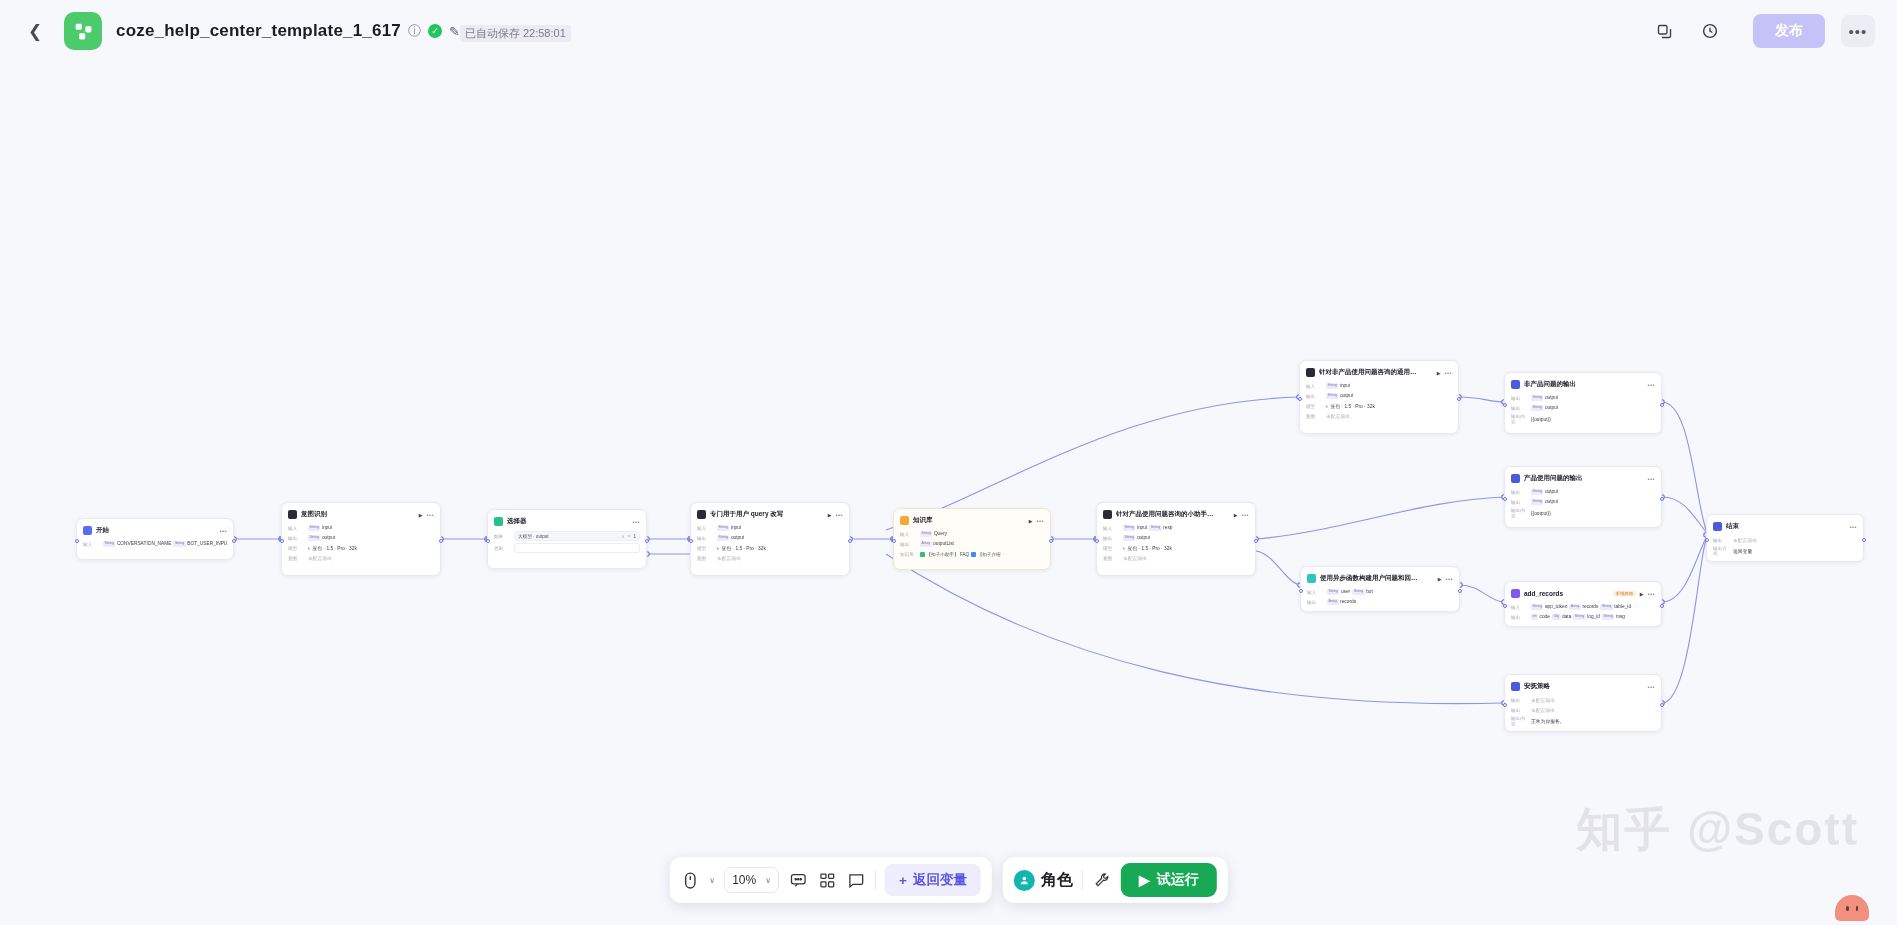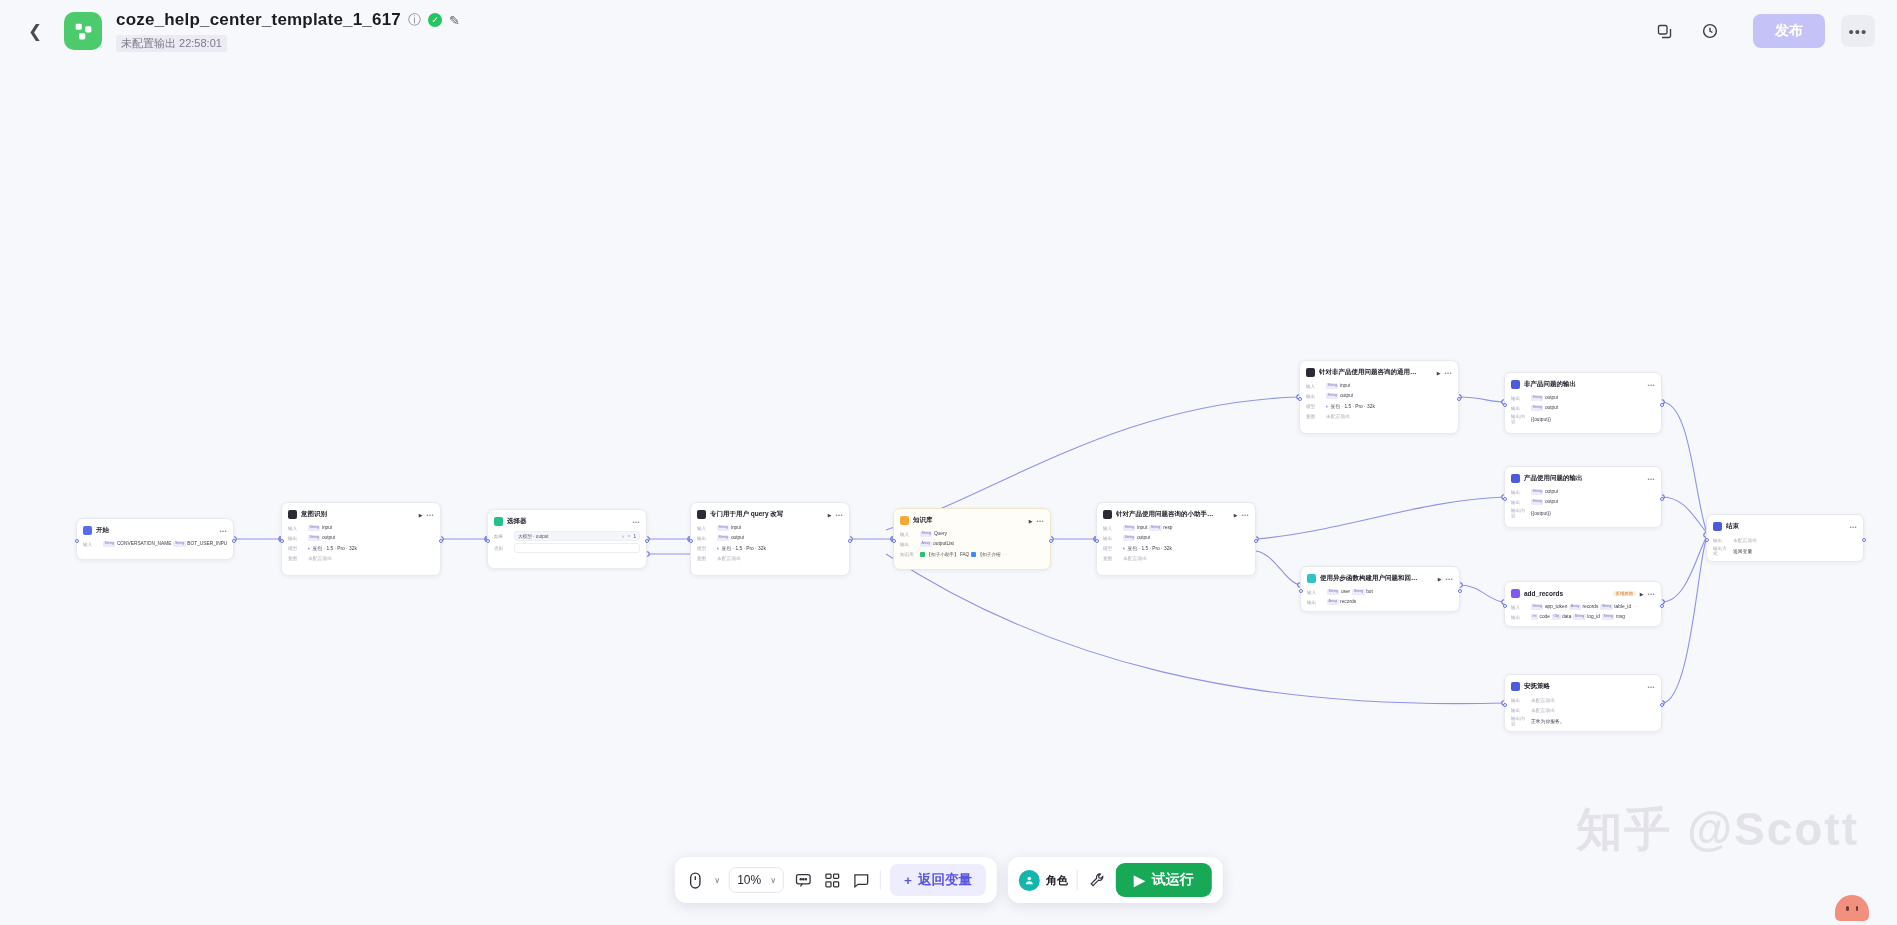--- a/index.html
+++ b/index.html
@@ -18,21 +18,21 @@
     z-index: 40;
   }
   .back-btn {
     width: 26px; height: 26px; display: flex; align-items: center; justify-content: center;
     color: #4a4a55; font-size: 17px; cursor: pointer; flex: none;
   }
   .app-logo {
     width: 38px; height: 38px; border-radius: 10px; background: #4ccb6c;
     margin-left: 16px; flex: none; display: flex; align-items: center; justify-content: center;
   }
-  .title-wrap { margin-left: 14px; display: flex; flex-direction: column; justify-content: center; }
+  .title-wrap { margin-left: 14px; display: flex; justify-content: center; }
   .title-row { display: flex; align-items: center; gap: 7px; }
   .wf-title { font-size: 17px; font-weight: bold; color: #1d1c23; letter-spacing: .2px; }
   .info-icon { color: #8a8a99; font-size: 13px; display: flex; align-items: center; }
   .check-badge {
     width: 14px; height: 14px; border-radius: 50%; background: #22c55e;
     display: flex; align-items: center; justify-content: center;
     color: #fff; font-size: 9px; line-height: 1;
   }
   .edit-icon { color: #5a5a66; font-size: 13px; display: flex; align-items: center; }
   .saved-row { margin-top: 3px; }
@@ -157,21 +157,21 @@
   .add-node-btn {
     display: flex; align-items: center; gap: 6px;
     background: #eeedfd; color: #5a55e0; font-weight: bold; font-size: 13.5px;
     border-radius: 8px; height: 32px; padding: 0 14px; cursor: pointer;
   }
   .role-chip { display: flex; align-items: center; gap: 6px; cursor: pointer; }
   .role-avatar {
     width: 21px; height: 21px; border-radius: 50%; background: #12b6ae;
     display: flex; align-items: center; justify-content: center; color: #fff; font-size: 11px;
   }
-  .role-text { font-size: 11px; color: #21212b; font-weight: bold; }
+  .role-text { font-size: 16px; color: #21212b; font-weight: bold; }
   .run-btn {
     display: flex; align-items: center; gap: 7px; background: #18a957; color: #fff;
     font-size: 14px; font-weight: bold; border-radius: 9px; height: 34px;
     padding: 0 18px; cursor: pointer; border: none;
   }
 
   .watermark {
     position: absolute; right: 38px; bottom: 64px;
     font-size: 46px; color: #e2e2e8; font-weight: bold; letter-spacing: 2px;
     user-select: none; pointer-events: none; white-space: nowrap;
@@ -204,21 +204,21 @@
     </div>
 
     <div class="title-wrap">
       <div class="title-row">
         <span class="wf-title">coze_help_center_template_1_617</span>
         <span class="info-icon">ⓘ</span>
         <span class="check-badge">✓</span>
         <span class="edit-icon">✎</span>
       </div>
       <div class="saved-row">
-        <span class="saved-text">未配置输出 22:58:01</span>
+        <span class="saved-text">已自动保存 22:58:01</span>
       </div>
     </div>
 
     <div class="header-right">
       <div class="hdr-icon-btn">
         <svg width="17" height="17" viewBox="0 0 24 24" fill="none" stroke="currentColor" stroke-width="1.9">
           <rect x="3.5" y="3.5" width="12" height="12" rx="2"></rect>
           <path d="M8.5 20.5h10a2 2 0 0 0 2-2v-10"></path>
         </svg>
       </div>

